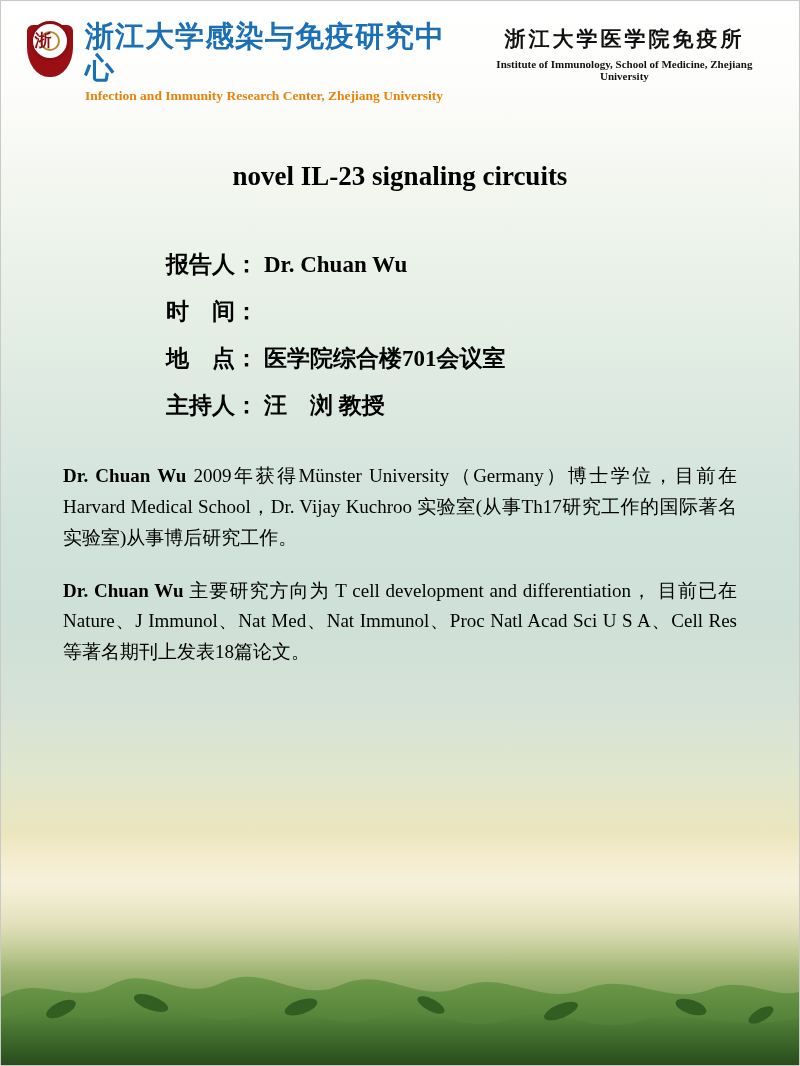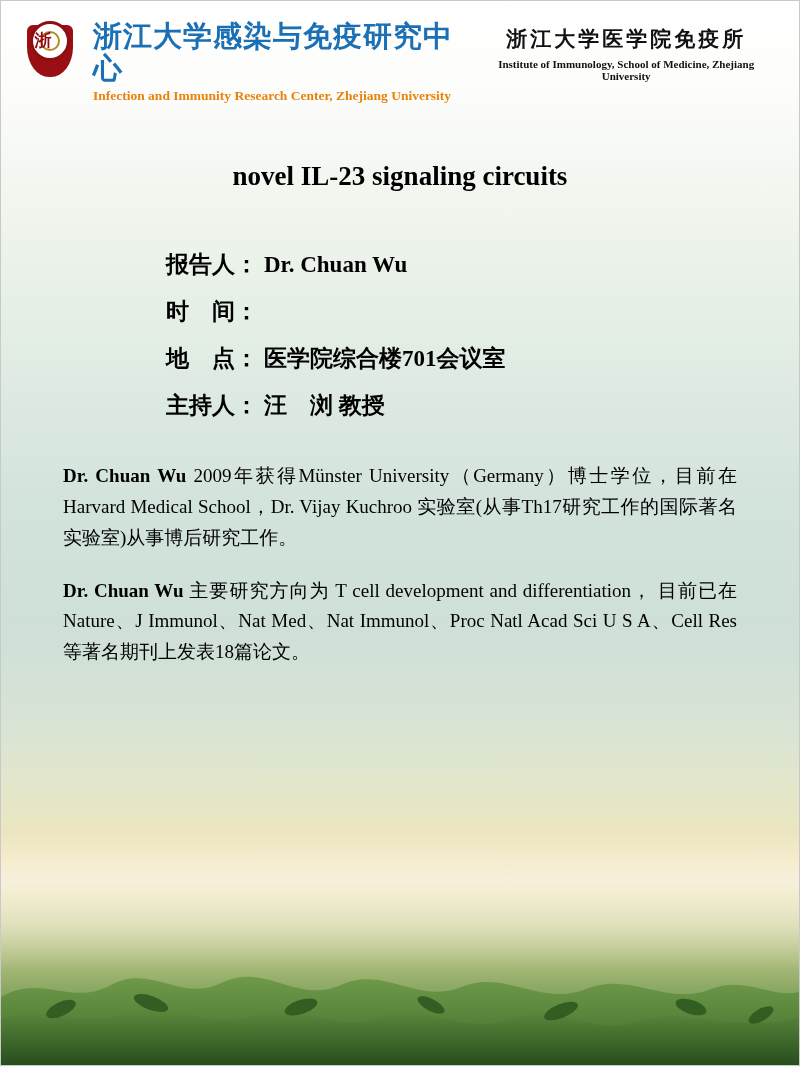--- a/index.html
+++ b/index.html
@@ -116,21 +116,21 @@
     top: 8px;
     width: 40px;
     text-align: center;
     font-size: 17px;
     color: #8f0d12;
     font-family: "Liberation Serif", serif;
     font-weight: bold;
   }
 
   .title-block-cn {
-    margin-left: 16px;
+    margin-left: 8px;
     padding-top: 2px;
   }
   .center-name-cn {
     font-size: 29px;
     font-weight: bold;
     color: #1a6fb5;
     letter-spacing: 1px;
     line-height: 1.1;
     font-family: "DejaVu Sans", sans-serif;
   }

